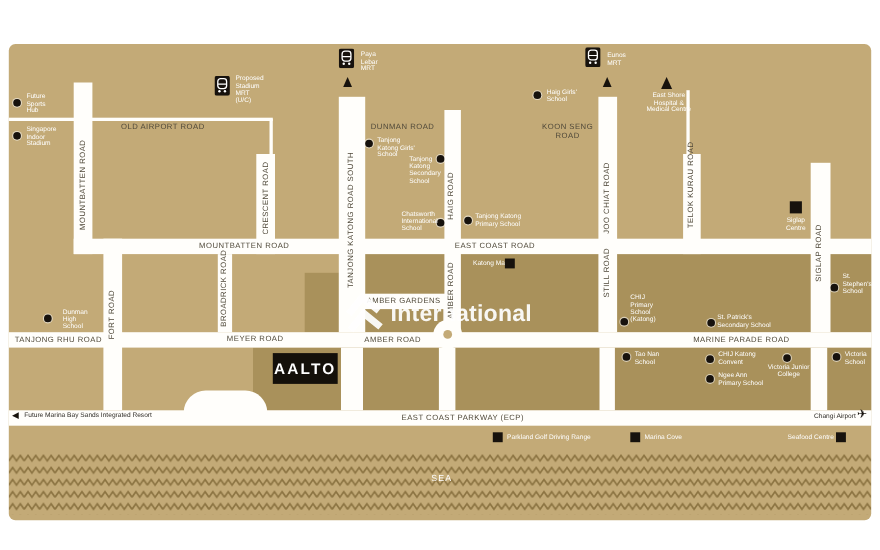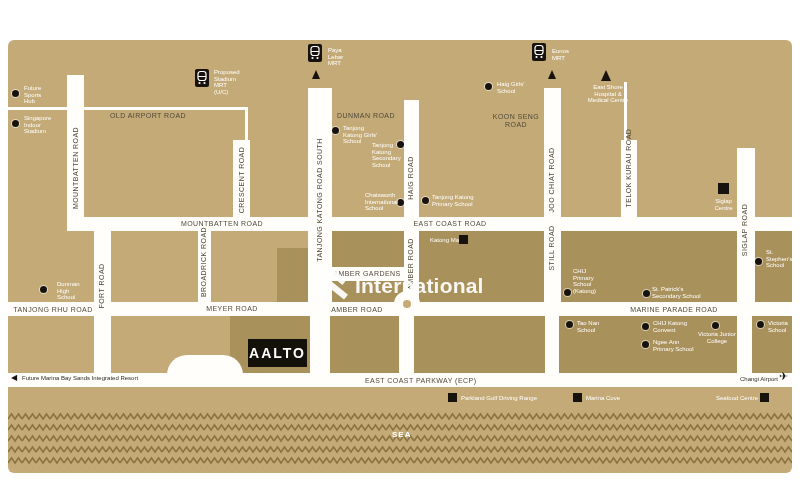--- a/index.html
+++ b/index.html
@@ -16,26 +16,26 @@
   .poi.ctr{text-align:center;}
   .poi.dk{color:#2e2b26;}
   .dot{position:absolute;width:7px;height:7px;border-radius:50%;background:#17120d;
        box-shadow:0 0 0 1px rgba(255,255,255,.55);}
   .sq{position:absolute;background:#17120d;}
   .tri{position:absolute;width:0;height:0;border-left:4px solid transparent;border-right:4px solid transparent;
        border-bottom:9px solid #17120d;}
   .round{position:absolute;width:26px;height:26px;border-radius:50%;background:#fffefb;}
   .round i{position:absolute;left:9px;top:9px;width:8px;height:8px;border-radius:50%;background:#c3aa77;}
   .aalto{position:absolute;background:#14100a;color:#fff;display:flex;align-items:center;justify-content:center;
-         font-weight:bold;font-size:14px;letter-spacing:2px;margin-top:18px;}
+         font-weight:bold;font-size:14px;letter-spacing:2px;}
   .wm{position:absolute;display:flex;align-items:center;opacity:.93;}
   .wm span{color:#fff;font-size:21px;font-weight:bold;letter-spacing:.2px;margin-left:5px;}
   .plane{position:absolute;font-size:11px;color:#17120d;}
   .larrow{position:absolute;font-size:8px;color:#17120d;line-height:8px;}
-  .sea{position:absolute;font-size:8px;font-weight:bold;color:#fff;letter-spacing:1px;}
+  .sea{position:absolute;font-size:8px;font-weight:normal;color:#fff;letter-spacing:1px;}
 </style>
 </head>
 <body>
 
 <div id="stage">
 
   <div class="land" style="left:8px;top:40px;width:784px;height:433px;"></div>
 
   <div class="blk" style="left:277px;top:248px;width:31px;height:54px;"></div>
   <div class="blk" style="left:332px;top:231px;width:460px;height:71px;"></div>

